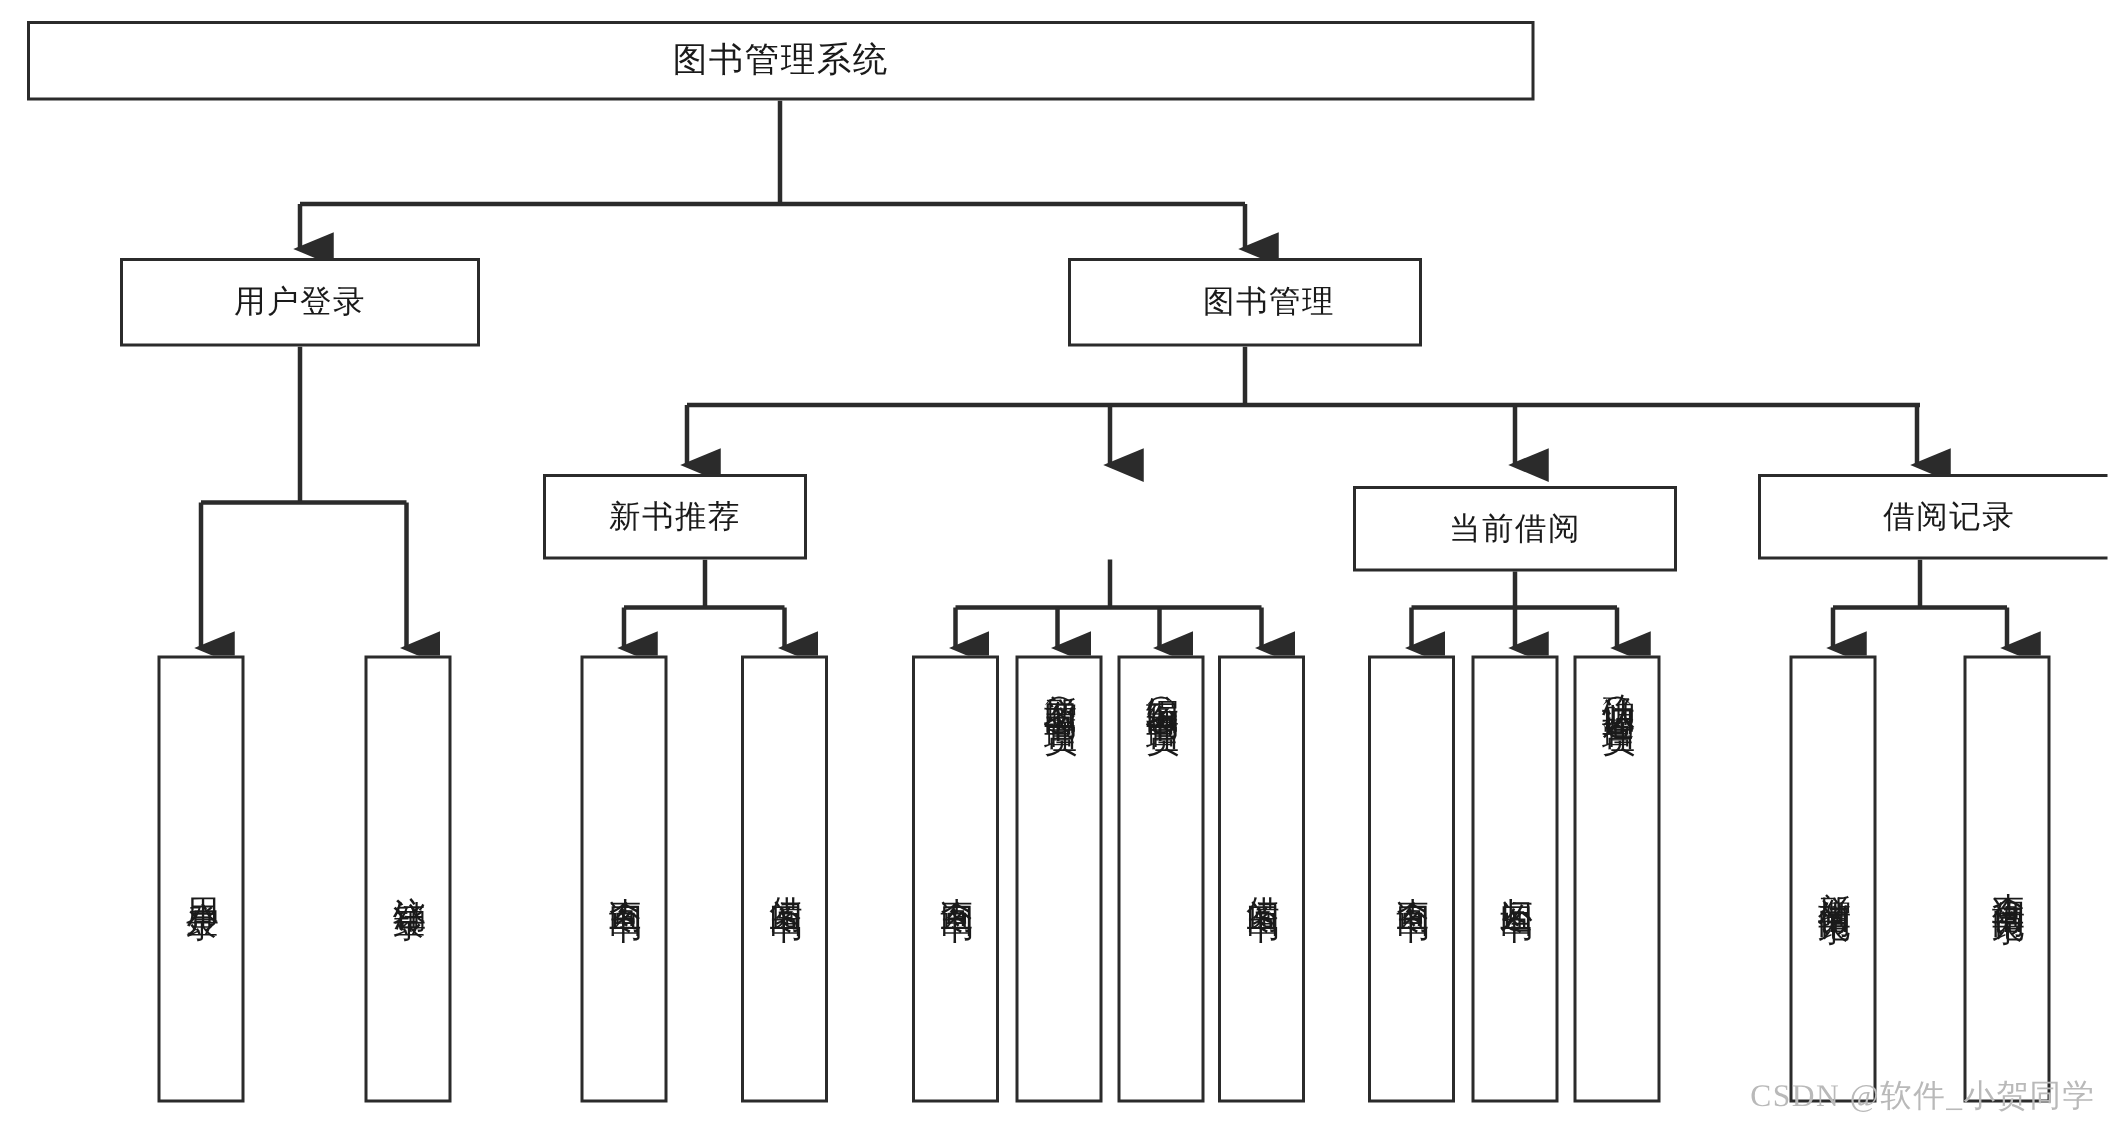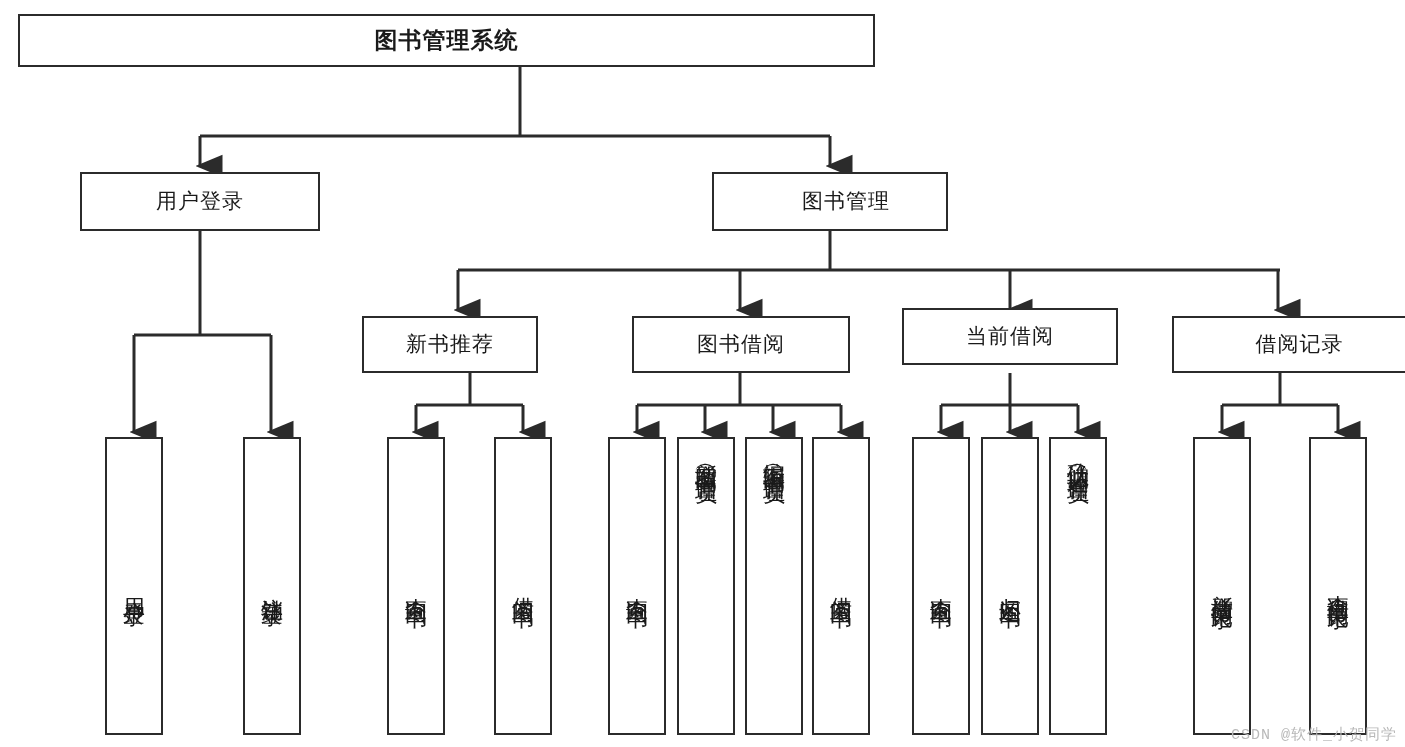--- a/index.html
+++ b/index.html
@@ -44,25 +44,25 @@
   }
   
   .node.vert.mid{align-items:center;padding-top:0;}
 
   #root-node .lbl{font-size:23px;}
 
   #watermark{
     position:absolute;
     right:8px;
     bottom:3px;
-    font-size:15px;
+    font-size:21px;
     color:#b9b9b9;
     letter-spacing:1px;
     white-space:nowrap;
-    font-family:Liberation Mono, monospace;
+    font-family:Liberation Serif, serif;
   }
 </style>
 </head>
 <body>
 
 <div id="canvas">
 
   <svg class="wires" viewBox="0 0 1405 747">
     <defs>
       <marker id="arrow" viewBox="0 0 12 12" refX="6" refY="10" markerWidth="9" markerHeight="9" orient="auto-start-reverse">
@@ -106,38 +106,35 @@
       <path d="M 1010 405 L 1010 432" marker-end="url(#arrow)"></path>
       <path d="M 1078 405 L 1078 432" marker-end="url(#arrow)"></path>
 
       <path d="M 1280 373 L 1280 405"></path>
       <path d="M 1222 405 L 1338 405"></path>
       <path d="M 1222 405 L 1222 432" marker-end="url(#arrow)"></path>
       <path d="M 1338 405 L 1338 432" marker-end="url(#arrow)"></path>
     </g>
   </svg>
 
-  <div class="node" id="root-node" style="left:18px;top:14px;width:857px;height:53px;font-weight:bold;">
+  <div class="node" id="root-node" style="left:18px;top:14px;width:1005px;height:53px;">
     <span class="lbl">图书管理系统</span>
   </div>
 
   <div class="node" style="left:80px;top:172px;width:240px;height:59px;">
     <span class="lbl">用户登录</span>
   </div>
   <div class="node" style="left:712px;top:172px;width:236px;height:59px;padding-left:32px;">
     <span class="lbl">图书管理</span>
   </div>
 
   <div class="node" style="left:362px;top:316px;width:176px;height:57px;">
     <span class="lbl">新书推荐</span>
   </div>
-  <div class="node" style="left:632px;top:316px;width:218px;height:57px;">
-    <span class="lbl">图书借阅</span>
-  </div>
-  <div class="node" style="left:902px;top:308px;width:216px;height:57px;text-align:right;">
+  <div class="node" style="left:902px;top:324px;width:216px;height:57px;text-align:right;">
     <span class="lbl">当前借阅</span>
   </div>
   <div class="node" style="left:1172px;top:316px;width:255px;height:57px;">
     <span class="lbl">借阅记录</span>
   </div>
 
   <div class="node vert mid" style="left:105px;top:437px;width:58px;height:298px;">
     <span class="lbl">用户登录</span>
   </div>
   <div class="node vert mid" style="left:243px;top:437px;width:58px;height:298px;">

